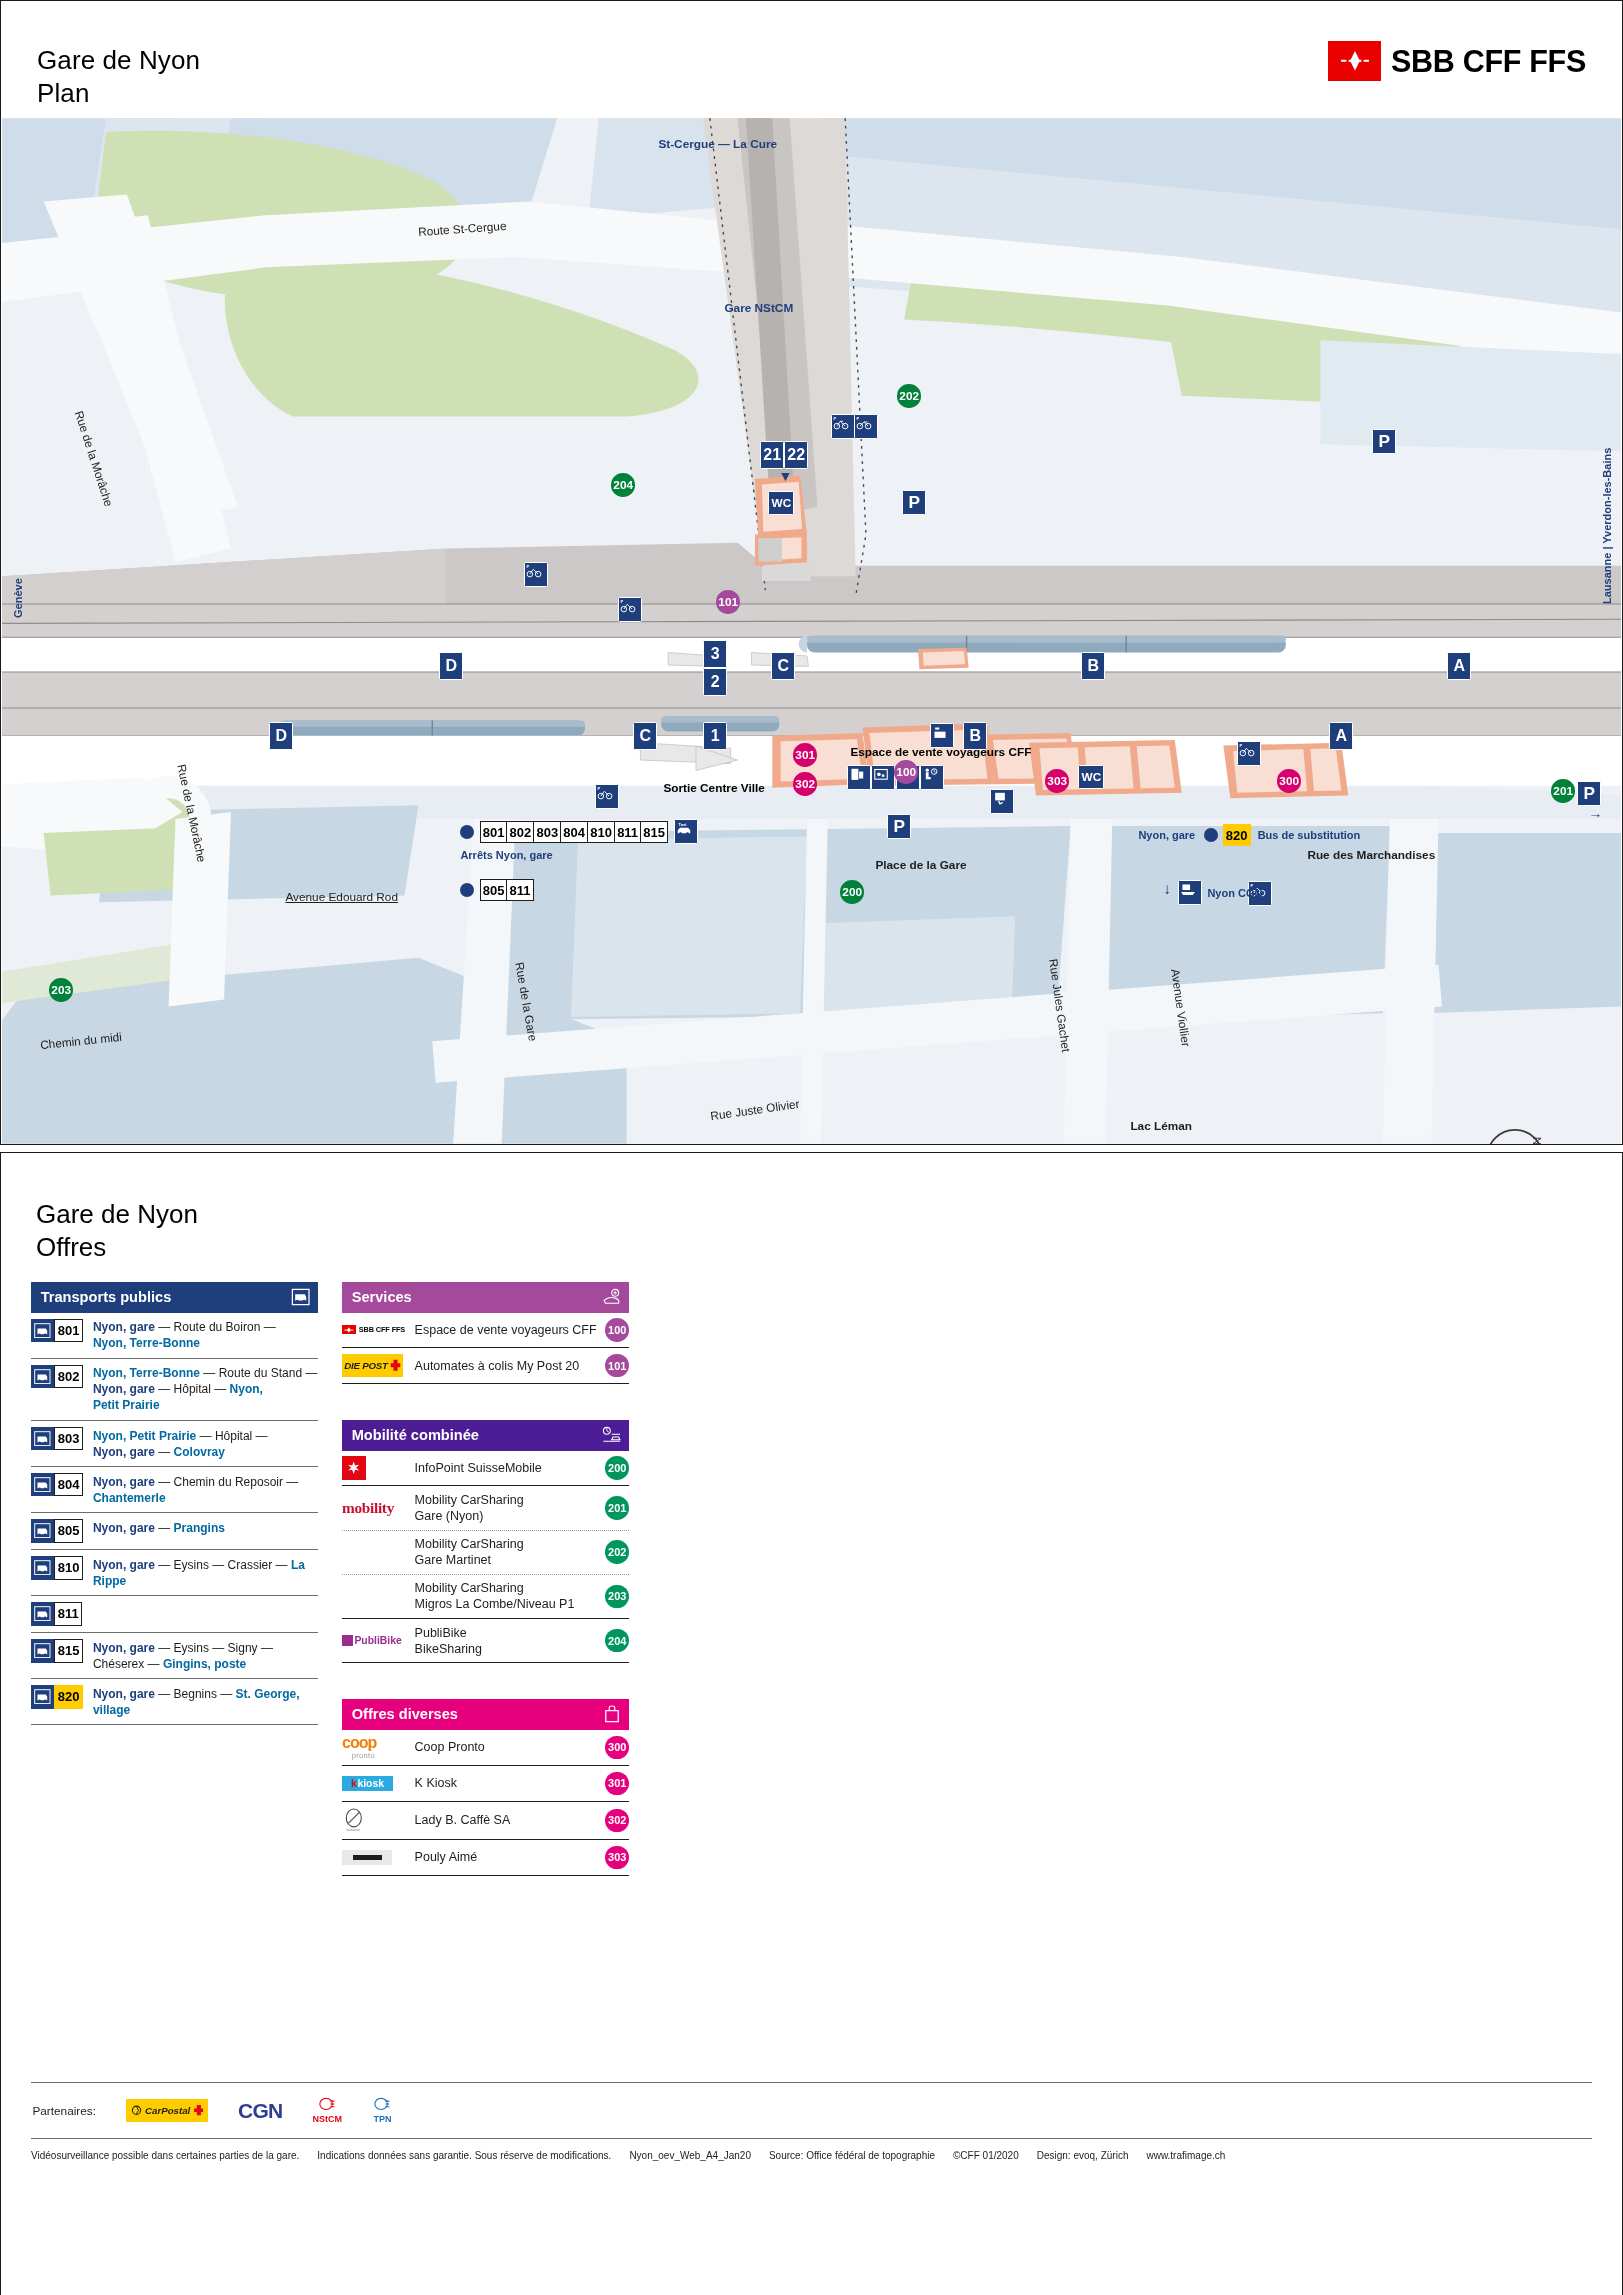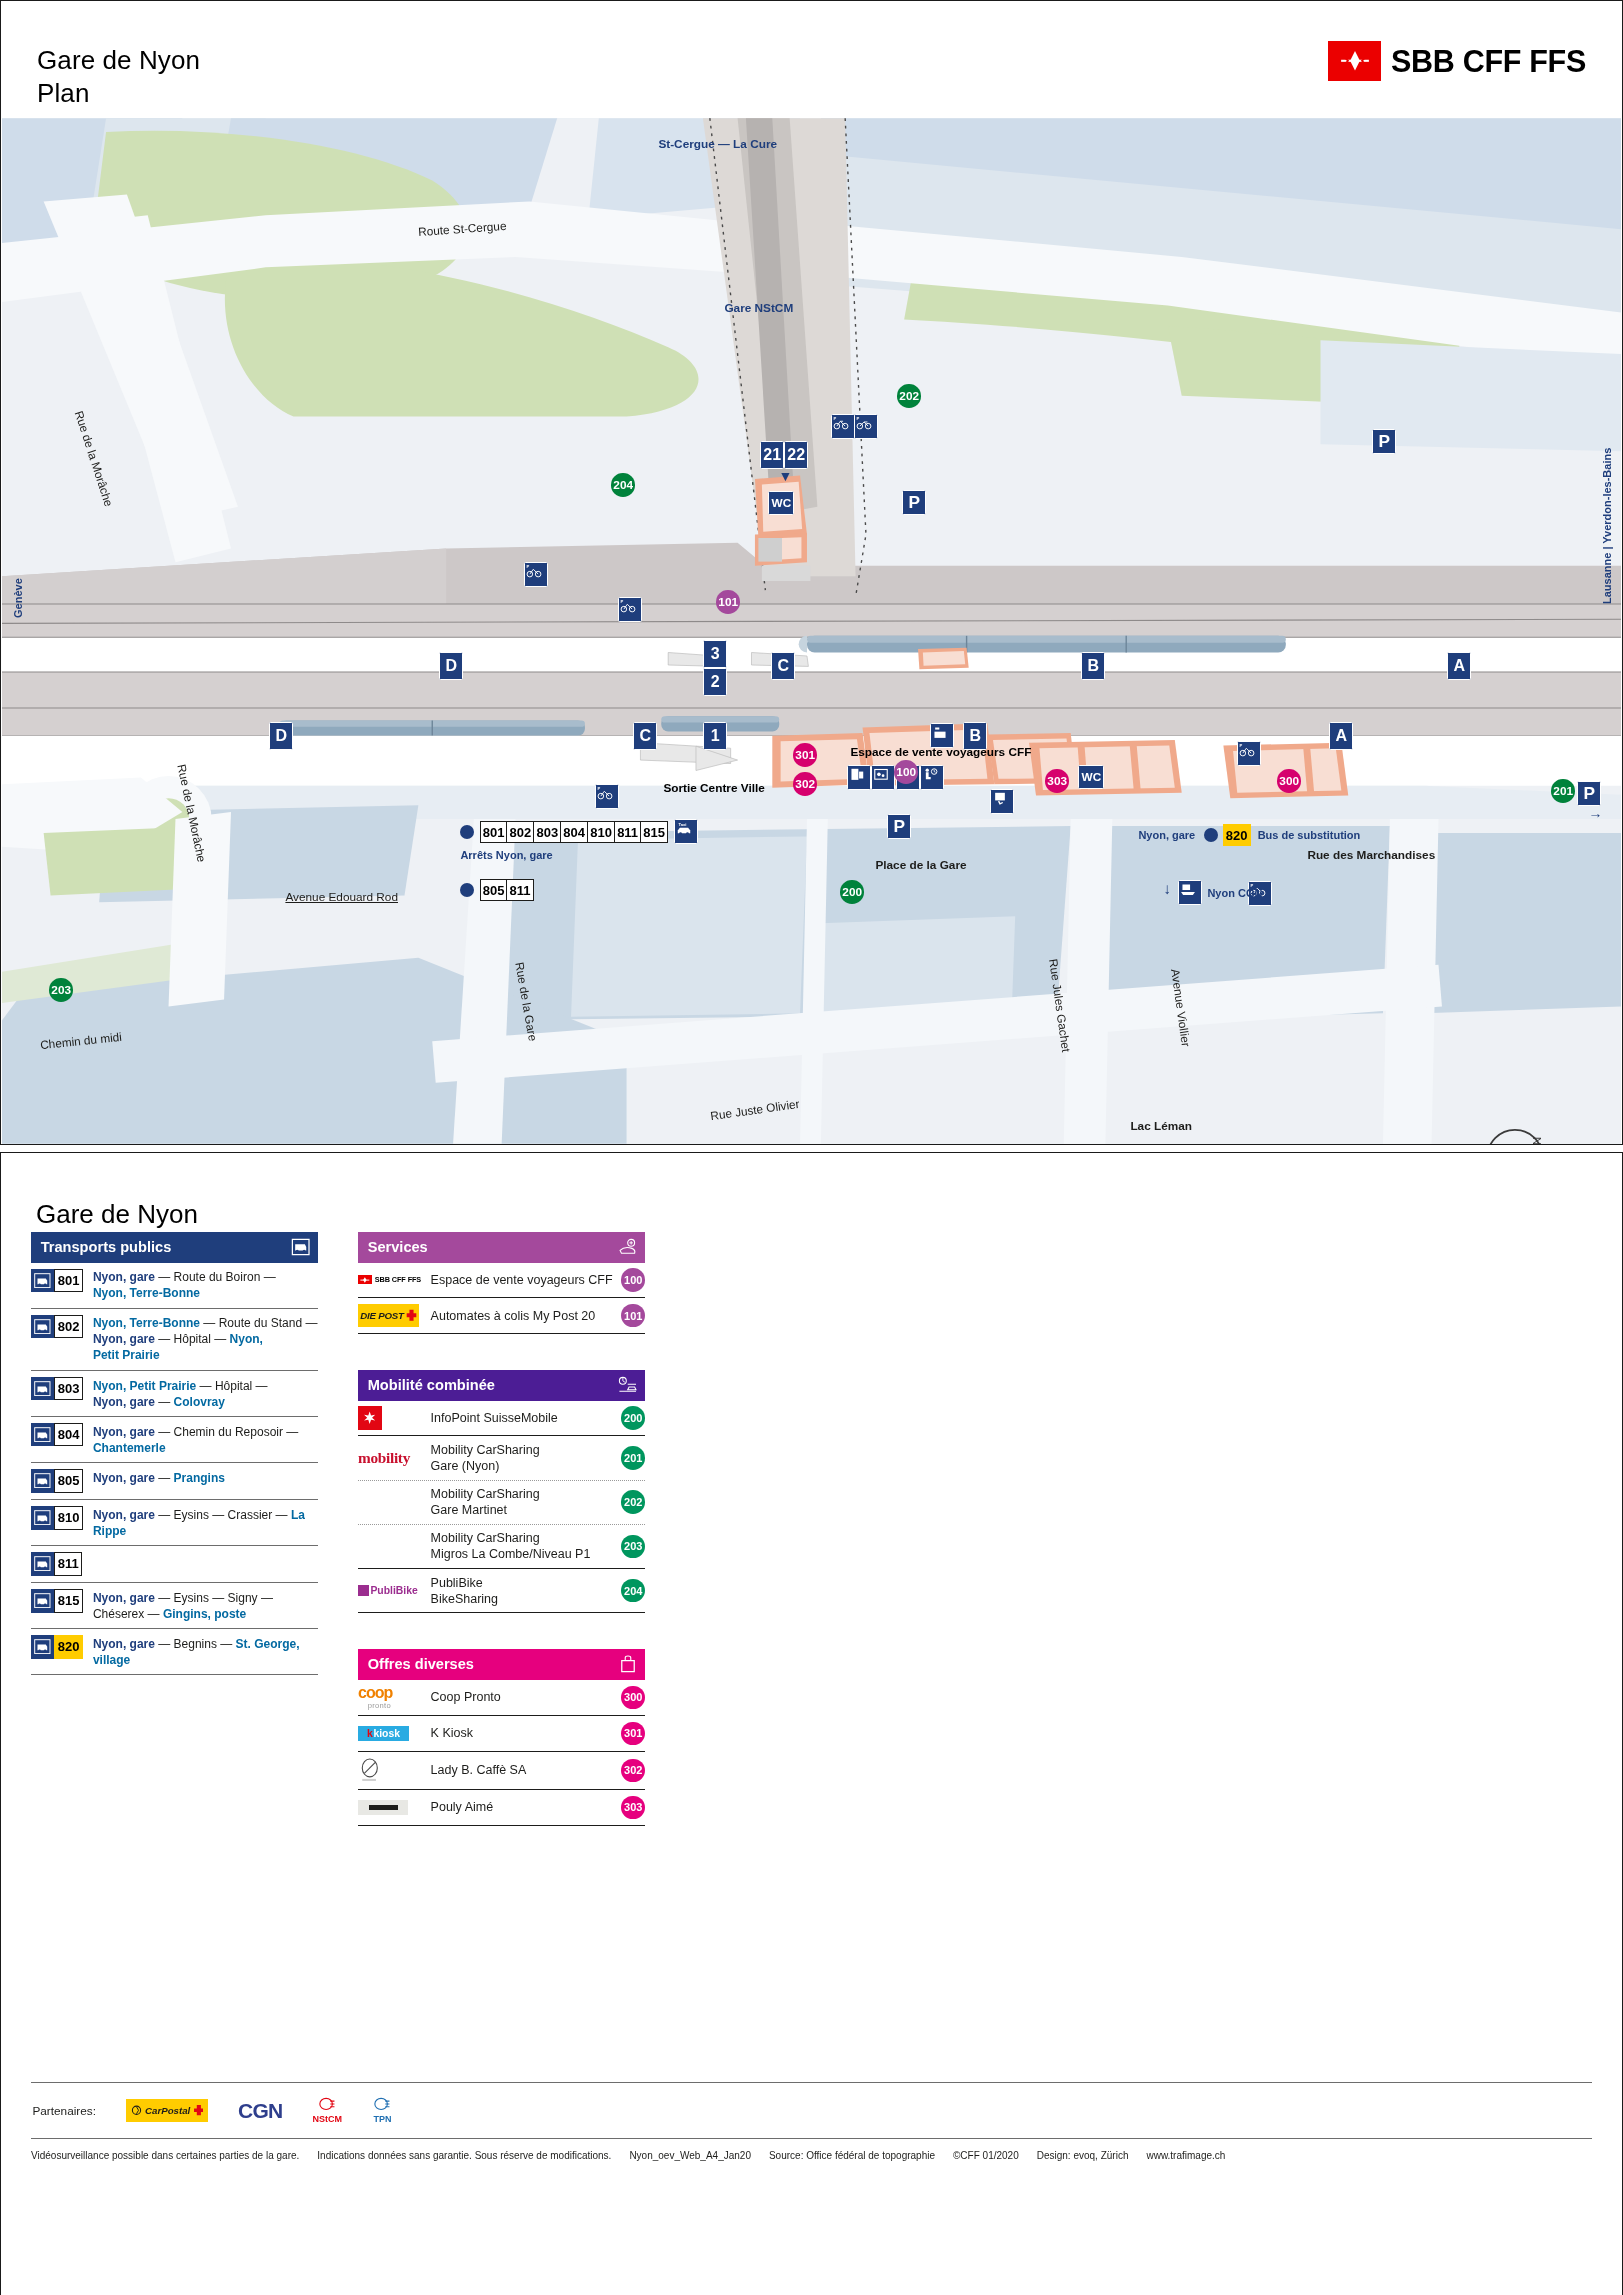--- a/index.html
+++ b/index.html
@@ -100,21 +100,21 @@
   .sheet-offres {
     position:absolute; left:0; top:1152px; width:1623px; height:1144px;
     background:#fff; border:1.4px solid #1a1a1a;
   }
   .offres-title {
     position:absolute; left:36px; top:1198px;
     font-size:26px; line-height:33px; color:#000;
   }
   .offres-title .l2 { display:block; }
 
-  .columns { position:absolute; left:31px; top:1232px; width:1561px; display:flex; gap:40px; }
+  .columns { position:absolute; left:31px; top:1282px; width:1561px; display:flex; gap:24px; }
   .col { width:287px; }
   .col.col2 { width:287px; }
 
   .cat {
     height:30.5px; display:flex; align-items:center; justify-content:space-between;
     padding:0 7px 0 9.7px; color:#fff; font-size:14.6px; font-weight:700;
     margin-bottom:0;
   }
   .cat .cat-ic { width:21px; height:21px; display:flex; align-items:center; justify-content:center; }
   .cat.blue   { background:#1F3E7C; }

